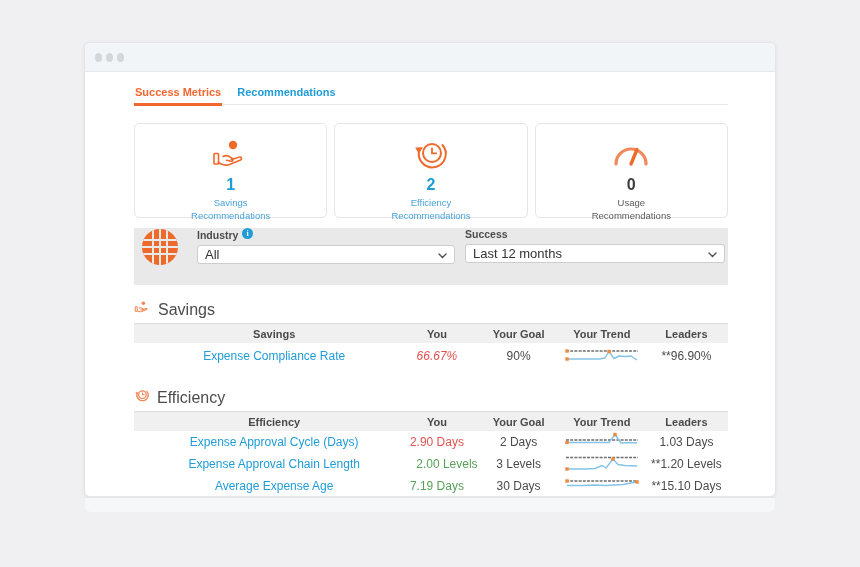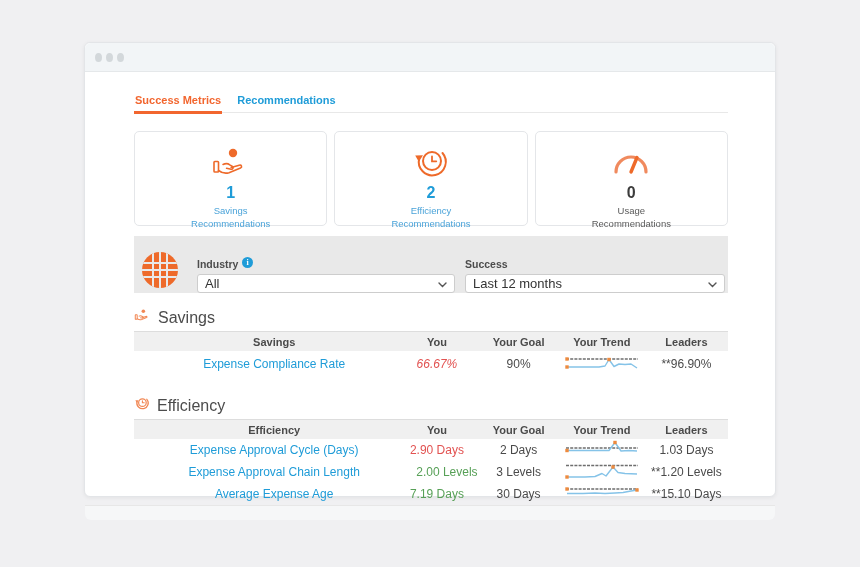--- a/index.html
+++ b/index.html
@@ -20,36 +20,36 @@
     height:29px; background:#f2f5f7; border-bottom:1px solid #e5e8ea;
     border-radius:6px 6px 0 0; display:flex; align-items:center; padding-left:10px; gap:4px;
     flex:0 0 auto;
   }
   .titlebar .dot { width:7px; height:9px; border-radius:50%; background:#d3d8db; display:inline-block; }
   .win-body { flex:1 1 auto; padding:0 47px 0 49px; }
   .window-footer { flex:0 0 auto; height:15px; background:#f6f7f8; border-top:1px solid #e7e7e7; border-radius:0 0 6px 6px; }
 
   
   .tabbar { display:flex; gap:14px; border-bottom:1px solid #e8e8e8; margin-top:1px; }
-  .tab { font-size:11px; font-weight:bold; padding:21px 1px 5px; cursor:pointer; color:var(--link-blue); }
+  .tab { font-size:11px; font-weight:bold; padding:13px 1px 5px; cursor:pointer; color:var(--link-blue); }
   .tab.active { color:var(--accent-orange); border-bottom:3px solid var(--accent-orange); margin-bottom:-2px; }
 
   
   .cards { display:flex; gap:7px; margin-top:18px; }
   .card {
     flex:1; height:95px; background:#fff; border:1px solid #e4e6e9; border-radius:5px;
     text-align:center; padding-top:9px;
   }
   .card .icon-box { height:44px; display:flex; align-items:center; justify-content:center; }
   .card .count { font-size:16px; font-weight:bold; line-height:16px; }
   .card .lbl { font-size:9.5px; line-height:13px; margin-top:3px; }
 
   
   .filterbar {
-    margin-top:10px; height:57px; background:#e9e9e9; display:flex; align-items:flex-end;
+    margin-top:10px; height:57px; background:#e9e9e9; display:flex; align-items:flex-start;
     padding-left:7px;
   }
   .filter-group { display:flex; flex-direction:column; }
   .filter-group.industry { margin-left:18px; width:258px; }
   .filter-group.period   { margin-left:10px; width:260px; }
   .filter-label { font-size:10.5px; font-weight:bold; color:#4c4c4c; margin-bottom:4px; display:flex; align-items:center; gap:4px; }
   .select {
     height:19px; background:#fff; border:1px solid #cdcdcd; border-radius:3px;
     font-size:13px; color:#333; display:flex; align-items:center; justify-content:space-between;
     padding:0 7px; cursor:pointer;

